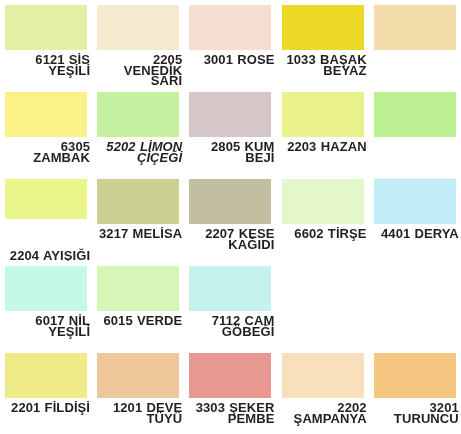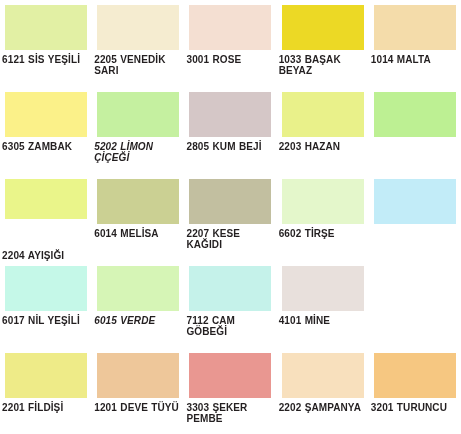--- a/index.html
+++ b/index.html
@@ -42,25 +42,25 @@
     align-items: center;
     background: #ffffff;
   }
   .swatch-chip {
     width: 82px;
     height: 45px;
     display: block;
   }
   .swatch-label {
     margin-top: 5px;
-    font-size: 10px;
+    font-size: 13px;
     font-weight: bold;
     line-height: 10.5px;
     color: #231f20;
-    text-align: left;
+    text-align: right;
     letter-spacing: 0.1px;
     width: 88px;
     word-spacing: 0.5px;
   }
 </style>
 </head>
 <body style="background-color: rgb(255, 255, 255);">
 
 <div class="palette-sheet">
 
@@ -76,21 +76,20 @@
     <div class="swatch-cell">
       <span class="swatch-chip" style="background-color: rgb(244, 223, 210);"></span>
       <span class="swatch-label" style="color: rgb(35, 31, 32);">3001 ROSE</span>
     </div>
     <div class="swatch-cell">
       <span class="swatch-chip" style="background-color: rgb(236, 217, 37);"></span>
       <span class="swatch-label" style="color: rgb(35, 31, 32);">1033 BAŞAK BEYAZ</span>
     </div>
     <div class="swatch-cell">
       <span class="swatch-chip" style="background-color: rgb(244, 220, 170);"></span>
-      <span class="swatch-label" style="color: rgb(35, 31, 32);">1014 MALTA</span>
     </div>
   </div>
 
   <div class="swatch-row">
     <div class="swatch-cell">
       <span class="swatch-chip" style="background-color: rgb(251, 241, 137);"></span>
       <span class="swatch-label" style="color: rgb(35, 31, 32);">6305 ZAMBAK</span>
     </div>
     <div class="swatch-cell">
       <span class="swatch-chip" style="background-color: rgb(197, 240, 160);"></span>
@@ -109,51 +108,48 @@
     </div>
   </div>
 
   <div class="swatch-row">
     <div class="swatch-cell">
       <span class="swatch-chip" style="background-color: rgb(234, 245, 138);"></span>
       <span class="swatch-label" style="color: rgb(35, 31, 32); margin-top: 32px;">2204 AYIŞIĞI</span>
     </div>
     <div class="swatch-cell">
       <span class="swatch-chip" style="background-color: rgb(203, 208, 147);"></span>
-      <span class="swatch-label" style="color: rgb(35, 31, 32);">6014 MELİSA</span>
+      <span class="swatch-label" style="color: rgb(35, 31, 32);">3217 MELİSA</span>
     </div>
     <div class="swatch-cell">
       <span class="swatch-chip" style="background-color: rgb(194, 191, 160);"></span>
       <span class="swatch-label" style="color: rgb(35, 31, 32);">2207 KESE KAĞIDI</span>
     </div>
     <div class="swatch-cell">
       <span class="swatch-chip" style="background-color: rgb(228, 247, 203);"></span>
       <span class="swatch-label" style="color: rgb(35, 31, 32);">6602 TİRŞE</span>
     </div>
     <div class="swatch-cell">
       <span class="swatch-chip" style="background-color: rgb(194, 236, 248);"></span>
+      <span class="swatch-label" style="color: rgb(35, 31, 32);">4401 DERYA</span>
     </div>
   </div>
 
   <div class="swatch-row">
     <div class="swatch-cell">
       <span class="swatch-chip" style="background-color: rgb(197, 248, 232);"></span>
       <span class="swatch-label" style="color: rgb(35, 31, 32);">6017 NİL YEŞİLİ</span>
     </div>
     <div class="swatch-cell">
       <span class="swatch-chip" style="background-color: rgb(214, 245, 182);"></span>
-      <span class="swatch-label" style="color: rgb(35, 31, 32); font-style: italic;">6015 VERDE</span>
+      <span class="swatch-label" style="color: rgb(35, 31, 32);">6015 VERDE</span>
     </div>
     <div class="swatch-cell">
       <span class="swatch-chip" style="background-color: rgb(197, 242, 234);"></span>
       <span class="swatch-label" style="color: rgb(35, 31, 32);">7112 CAM GÖBEĞİ</span>
-    </div>
-    <div class="swatch-cell">
-      <span class="swatch-chip" style="background-color: rgb(232, 224, 220);"></span>
-      <span class="swatch-label" style="color: rgb(35, 31, 32);">4101 MİNE</span>
     </div>
   </div>
 
   <div class="swatch-row row-last">
     <div class="swatch-cell">
       <span class="swatch-chip" style="background-color: rgb(238, 235, 136);"></span>
       <span class="swatch-label" style="color: rgb(35, 31, 32);">2201 FİLDİŞİ</span>
     </div>
     <div class="swatch-cell">
       <span class="swatch-chip" style="background-color: rgb(238, 199, 154);"></span>

